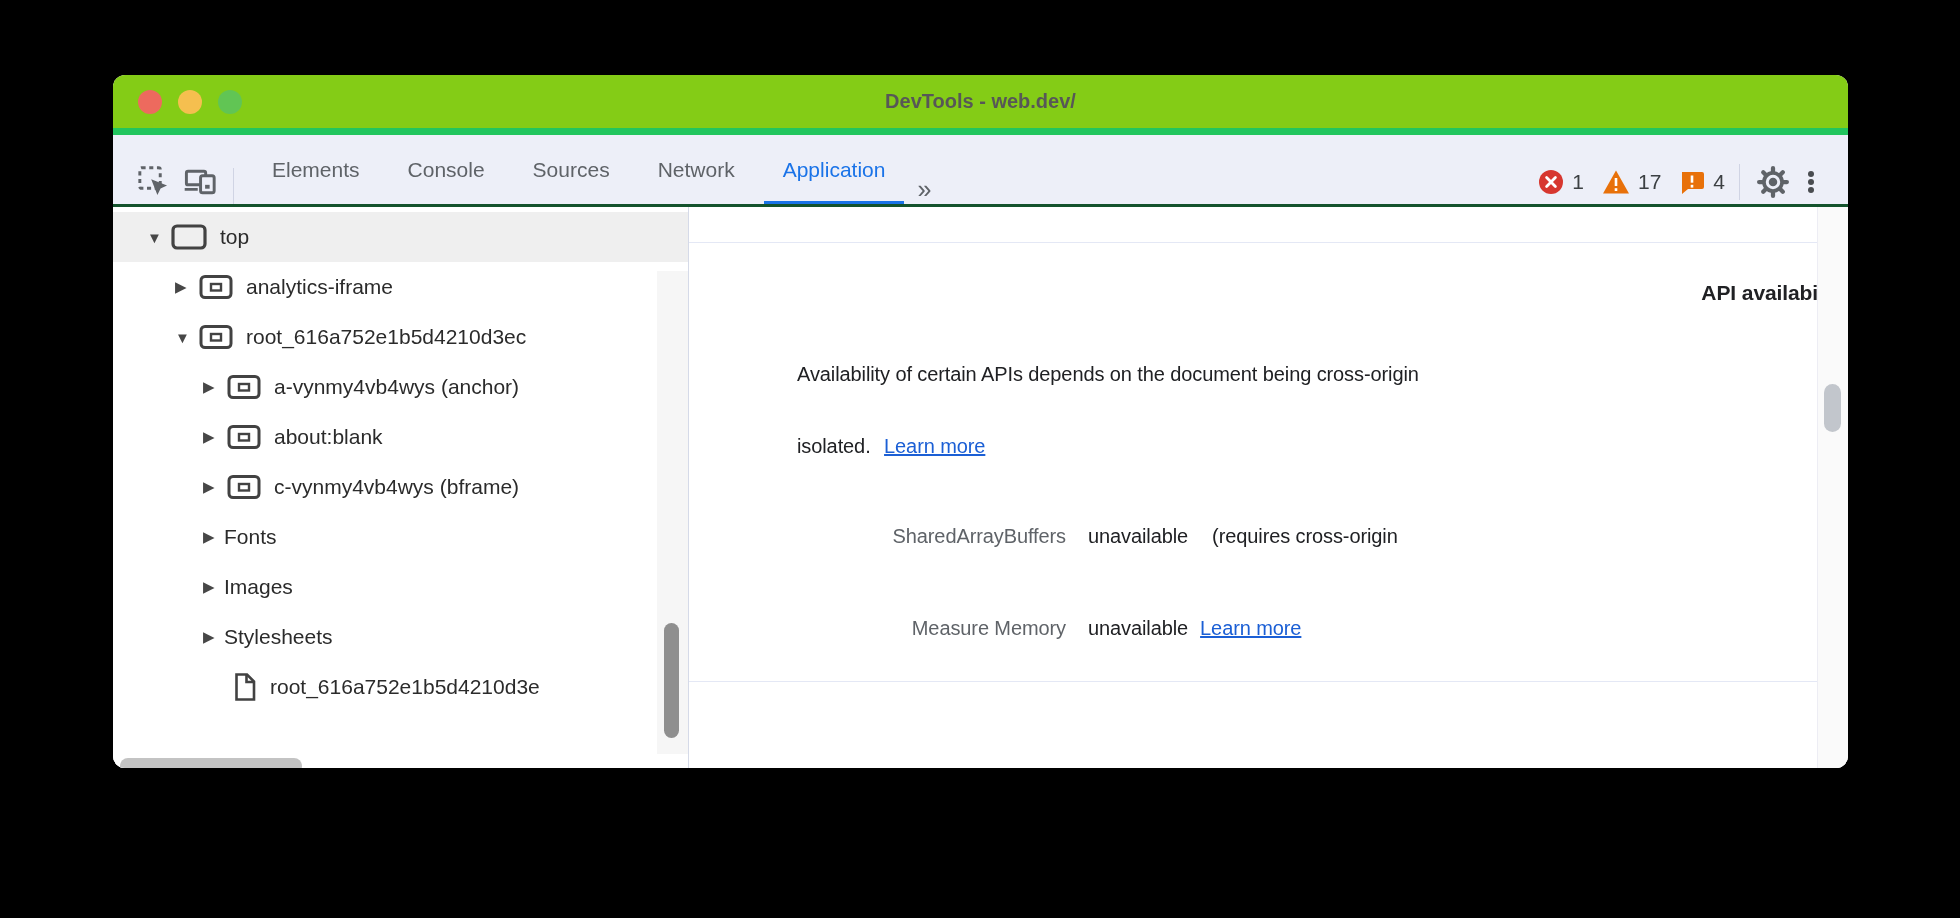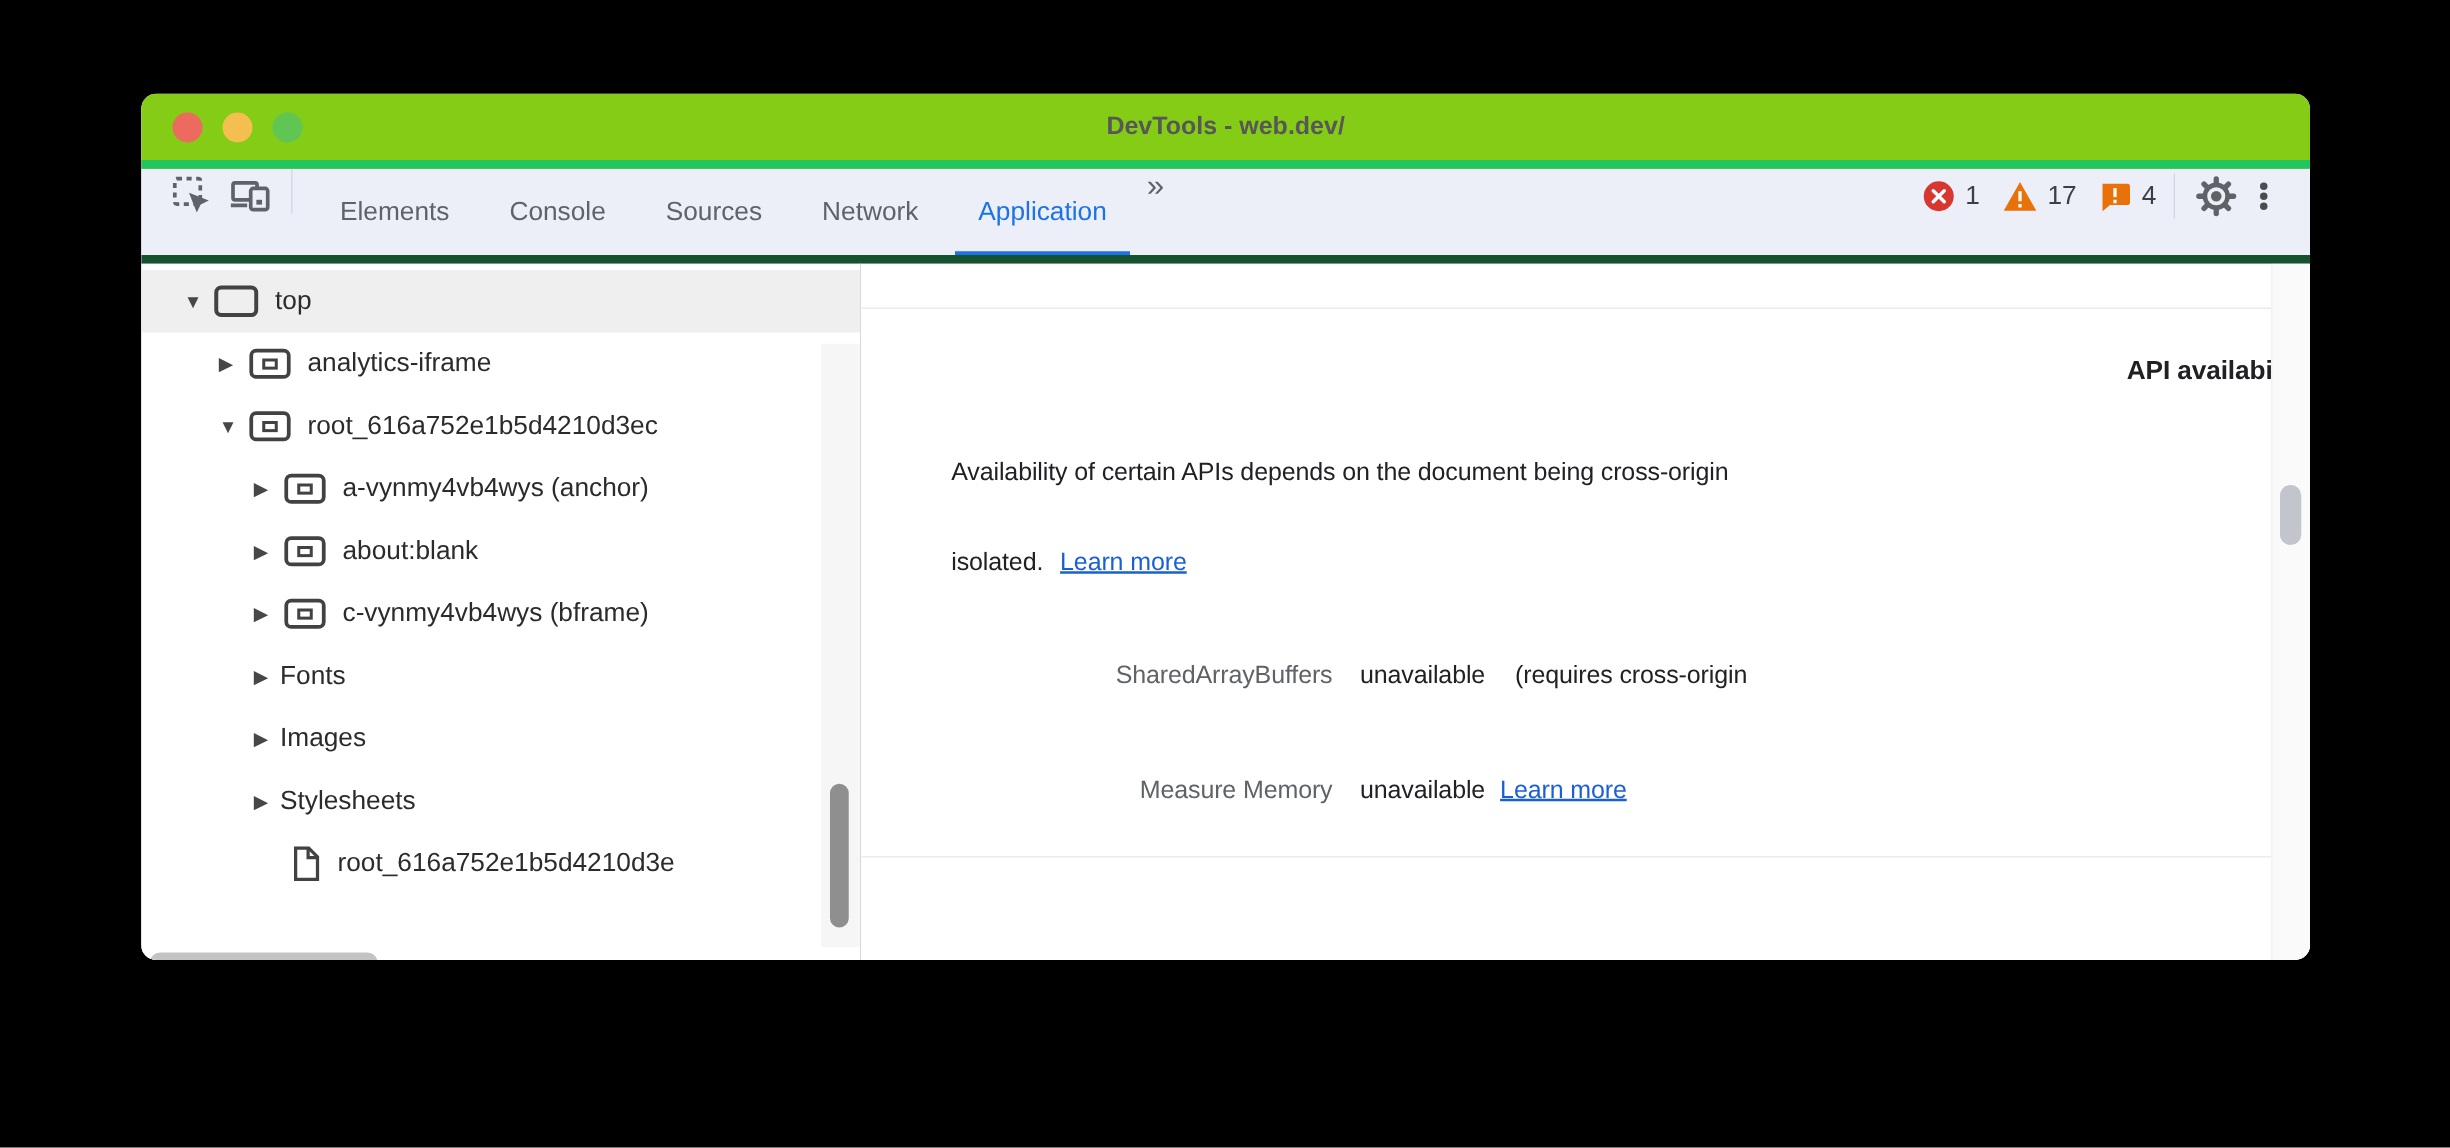--- a/index.html
+++ b/index.html
@@ -18,22 +18,22 @@
     position:relative;display:flex;align-items:center;justify-content:center;
   }
   .traffic{position:absolute;left:25px;top:50%;transform:translateY(-50%);display:flex;gap:16px;}
   .light{width:24px;height:24px;border-radius:50%;}
   .light.red{background:#ed6a5e;}
   .light.yellow{background:#f5bf4f;}
   .light.green{background:#61c554;}
   .title{font-size:20px;font-weight:700;color:#575757;}
   
   .toolbar{
-    height:69px;background:#edeff8;border-bottom:7px solid #14532d;
-    display:flex;align-items:flex-start;padding:0 18px 0 22px;
+    height:69px;background:#edeff8;border-bottom:3px solid #14532d;
+    display:flex;align-items:flex-end;padding:0 18px 0 22px;
   }
   .tbtn{display:flex;align-items:center;justify-content:center;width:38px;height:44px;flex:none;}
   .vsep{width:1px;height:36px;background:#d0d4e4;margin:0 14px;flex:none;}
   .tabs{display:flex;height:100%;margin-left:0;}
   .tab{display:flex;align-items:center;padding:0 24px;font-size:21px;color:#5f6368;position:relative;white-space:nowrap;}
   .tab.active{color:#1a73e8;}
   .tab.active::after{content:"";position:absolute;left:5px;right:5px;bottom:0;height:3px;background:#1a73e8;}
   .more-tabs{font-size:25px;color:#5f6368;padding:0 8px;display:flex;align-items:center;letter-spacing:2px;}
   .badges{margin-left:auto;display:flex;align-items:center;font-size:21px;color:#3c4043;}
   .badge{display:flex;align-items:center;gap:8px;margin-left:18px;}
@@ -56,21 +56,21 @@
   .v-track{position:absolute;right:0;top:64px;bottom:23px;width:31px;background:#f6f6f6;}
   .v-thumb{position:absolute;right:9px;top:352px;width:15px;height:115px;background:#8f8f8f;border-radius:8px;}
   .h-track{position:absolute;left:0;right:0;bottom:0;height:23px;background:#fff;}
   .h-thumb{position:absolute;left:7px;bottom:3px;width:182px;height:16px;background:#c3c3c3;border-radius:8px;}
   
   .main{flex:1;position:relative;background:#fff;overflow:hidden;}
   .strip{height:35px;}
   .hdiv{height:1px;background:#e4e8f5;margin-right:31px;}
   .report{padding-left:72px;font-size:20px;color:#202124;letter-spacing:-0.1px;}
   .heading{margin-top:38px;font-size:21px;font-weight:700;color:#202124;text-align:right;}
-  .para{margin-top:33px;line-height:72px;}
+  .para{margin-top:33px;line-height:72px;margin-left:36px;}
   .para div{white-space:nowrap;}
   a.link{color:#1b5fd5;text-decoration:underline;cursor:pointer;}
   .grid-row{display:grid;grid-template-columns:305px 1fr;column-gap:22px;line-height:68px;}
   .grid-row .glabel{text-align:right;color:#5f6368;white-space:nowrap;}
   .grid-row .gvalue{color:#202124;white-space:nowrap;}
   .note{margin-left:24px;}
   .lm2{margin-left:12px;}
   .row1{margin-top:20px;}
   .row2{margin-top:24px;}
   .hdiv2{margin-top:19px;}

